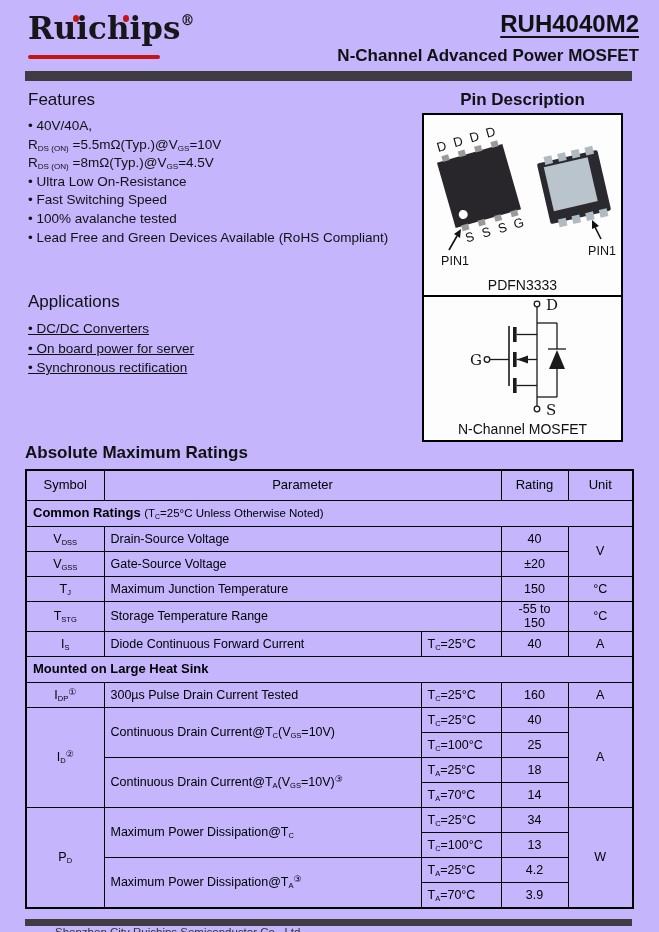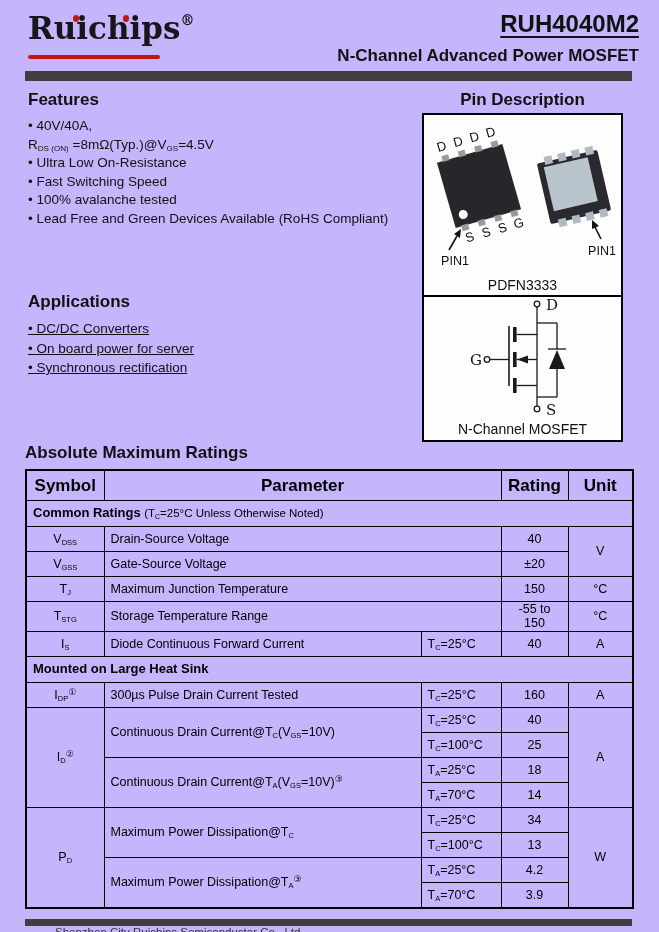--- a/index.html
+++ b/index.html
@@ -10,39 +10,39 @@
   .logo-text{font-family:"DejaVu Serif",serif;font-weight:bold;font-size:31px;color:#17161a;letter-spacing:0px;}
   .logo-reg{font-family:"DejaVu Serif",serif;font-weight:bold;font-size:14px;color:#17161a;vertical-align:14px;}
   .logo .idot{position:absolute;width:6px;height:7px;border-radius:50%;background:#c41414;top:5px;}
   .logo .d1{left:45px;} .logo .d2{left:95px;}
   .logo-underline{position:absolute;left:0;top:45px;width:132px;height:4px;background:#c41414;border-radius:2px;}
   .pn{position:absolute;right:20px;top:10px;font-size:24px;font-weight:bold;
       text-decoration:underline;text-underline-offset:4px;text-decoration-thickness:2px;}
   .subtitle{position:absolute;right:20px;top:46px;font-size:17px;font-weight:bold;}
   .rule-top{position:absolute;left:25px;top:71px;width:607px;height:10px;background:#3f3d41;}
   
-  .sec-title{font-size:17px;font-weight:bold;margin:0 0 7px 0;}
+  .sec-title{font-size:17px;font-weight:normal;margin:0 0 7px 0;}
   .features{position:absolute;left:28px;top:90px;width:388px;}
   .features .line{font-size:13.5px;line-height:18.6px;}
   .apps{position:absolute;left:28px;top:292px;width:388px;}
   .apps .line{font-size:13.5px;line-height:19.5px;text-decoration:underline;}
   sub{font-size:0.6em;vertical-align:-0.25em;line-height:0;}
   sup{font-size:0.72em;vertical-align:0.5em;line-height:0;}
   
   .pin-title{position:absolute;left:422px;top:90px;width:201px;text-align:center;font-size:17px;font-weight:bold;}
   .box1{position:absolute;left:422px;top:113px;width:201px;height:184px;border:2px solid #000;box-sizing:border-box;background:#fdfdfd;}
   .box2{position:absolute;left:422px;top:295px;width:201px;height:147px;border:2px solid #000;box-sizing:border-box;background:#fdfdfd;}
   .pkg-caption{position:absolute;left:0;bottom:2px;width:100%;text-align:center;font-size:14px;color:#111;}
   .sym-caption{position:absolute;left:0;bottom:3px;width:100%;text-align:center;font-size:14px;color:#111;}
   
   .amr-title{position:absolute;left:25px;top:443px;font-size:17px;font-weight:bold;}
   table.amr{position:absolute;left:25px;top:469px;width:607px;border-collapse:collapse;table-layout:fixed;
             font-size:12.5px;color:#000;border:2.5px solid #000;}
   table.amr th,table.amr td{border:1.5px solid #000;padding:0 6px;height:24px;line-height:1.15;overflow:hidden;}
-  table.amr thead th{height:29px;font-size:17px;font-weight:bold;text-align:center;}
+  table.amr thead th{height:29px;font-size:13px;font-weight:normal;text-align:center;}
   tr.sec td{height:25px;text-align:left;font-weight:bold;font-size:13px;}
   tr.sec .sec-note{font-weight:normal;font-size:11.5px;}
   td.sym{text-align:center;margin-left:12px;}
   td.param{text-align:left;}
   td.cond{text-align:left;padding-left:5px;}
   td.rating,td.unit{text-align:center;}
   
   .rule-bottom{position:absolute;left:25px;top:919px;width:607px;height:7px;background:#3f3d41;}
   .footer-line{position:absolute;left:55px;top:926px;font-size:11.5px;color:#333;white-space:nowrap;}
 </style>
@@ -57,20 +57,21 @@
     <span class="idot d2"></span>
     <span class="logo-underline"></span>
   </div>
   <div class="pn">RUH4040M2</div>
   <div class="subtitle">N-Channel Advanced Power MOSFET</div>
   <div class="rule-top"></div>
 
   <div class="features">
     <div class="sec-title">Features</div>
     <div class="line">• 40V/40A,</div>
+    <div class="line">R<sub>DS (ON)</sub> =5.5mΩ(Typ.)@V<sub>GS</sub>=10V</div>
     <div class="line">R<sub>DS (ON)</sub> =8mΩ(Typ.)@V<sub>GS</sub>=4.5V</div>
     <div class="line">• Ultra Low On-Resistance</div>
     <div class="line">• Fast Switching Speed</div>
     <div class="line">• 100% avalanche tested</div>
     <div class="line">• Lead Free and Green Devices Available (RoHS Compliant)</div>
   </div>
 
   <div class="apps">
     <div class="sec-title">Applications</div>
     <div class="line">• DC/DC Converters</div>

